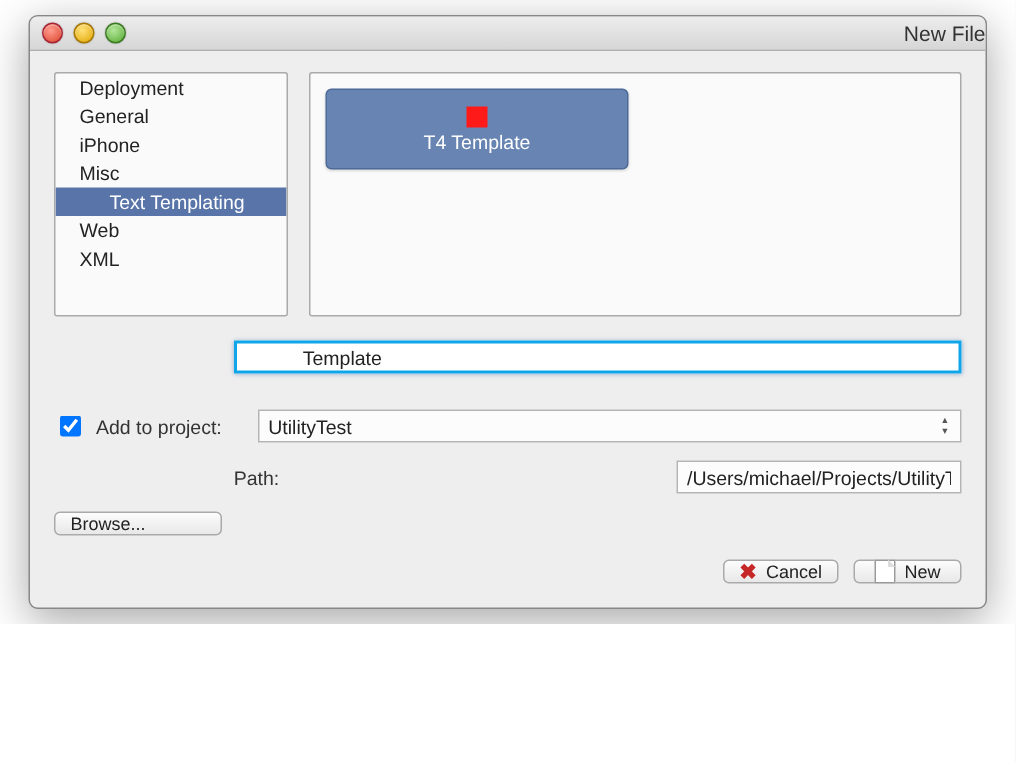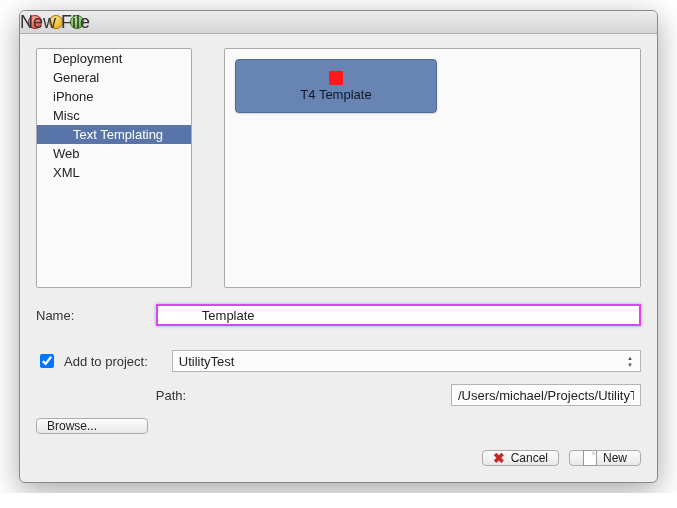--- a/index.html
+++ b/index.html
@@ -36,34 +36,34 @@
     width: 12px; height: 12px;
     border-radius: 50%;
     box-shadow: inset 0 1px 1px rgba(255,255,255,0.4), 0 0 1px rgba(0,0,0,0.4);
   }
   .tl-close { background: radial-gradient(circle at 40% 35%, #ff9a8f, #d9452a); border:1px solid #a23; }
   .tl-min   { background: radial-gradient(circle at 40% 35%, #ffe27a, #e0a400); border:1px solid #a87800; }
   .tl-zoom  { background: radial-gradient(circle at 40% 35%, #b3e79b, #56a82f); border:1px solid #3b7a20; }
   .title {
     position: absolute;
     left: 0; right: 0;
-    text-align: left;
-    font-size: 18px;
+    text-align: right;
+    font-size: 14px;
     color: #333;
     pointer-events: none;
   }
 
   .content {
     padding: 14px 16px 16px 16px;
   }
 
   .panes {
     display: flex;
-    gap: 32px;
-    height: 240px;
+    gap: 14px;
+    height: 163px;
   }
   .listpane, .tilepane {
     border: 1px solid #aaa;
     background: #fafafa;
     border-radius: 2px;
     overflow: hidden;
   }
   .listpane { width: 154px; flex-shrink: 0; }
   .tilepane { flex: 1; background:#fafafa; }
 
@@ -85,21 +85,21 @@
 
   .tilepane-inner {
     padding: 10px;
   }
   .tile {
     width: 200px;
     height: 52px;
     background: #6884b2;
     border: 1px solid #4d6a99;
     border-radius: 4px;
-    color: #0f172a;
+    color: #ffffff;
     display: flex;
     flex-direction: column;
     align-items: center;
     justify-content: center;
     gap: 2px;
     box-shadow: 0 1px 2px rgba(0,0,0,0.15);
   }
   .tile .tile-icon {
     width: 14px; height: 14px;
     background: #ff1a1a;
@@ -130,21 +130,21 @@
   .text-input, .combo, .path {
     height: 22px;
     border: 1px solid #9daabb;
     background: #fff;
     padding: 0 6px;
     font-size: 13px;
     color:#222;
     box-sizing: border-box;
   }
   .name-input {
-    border: 2px solid #d946ef;
+    border: 2px solid #0ea5e9;
     box-shadow: 0 0 3px rgba(80,120,180,0.6);
     padding-left: 44px;
   }
   .combo-wrap {
     position: relative;
   }
   .combo {
     width: 100%;
     padding-right: 24px;
     border: 1px solid #b4b4b4;
@@ -244,21 +244,20 @@
             <div class="tile-icon"></div>
             <div class="tile-label">T4 Template</div>
           </div>
         </div>
       </div>
     </div>
 
 
     <div class="form">
 
-      <label class="lbl">Name:</label>
       <input class="text-input name-input" style="grid-column: 2 / span 2;" type="text" value="Template">
       <span></span>
 
       <div class="checkbox-row" style="grid-column:1; justify-self:start; white-space:nowrap;">
         <input type="checkbox" checked="" style="">
         <label class="lbl">Add to project:</label>
       </div>
       <div class="combo-wrap" style="grid-column: 2 / span 2; margin-left: 16px;">
         <input class="combo" type="text" value="UtilityTest" style="">
         <div class="combo-arrows">▴<br>▾</div>

